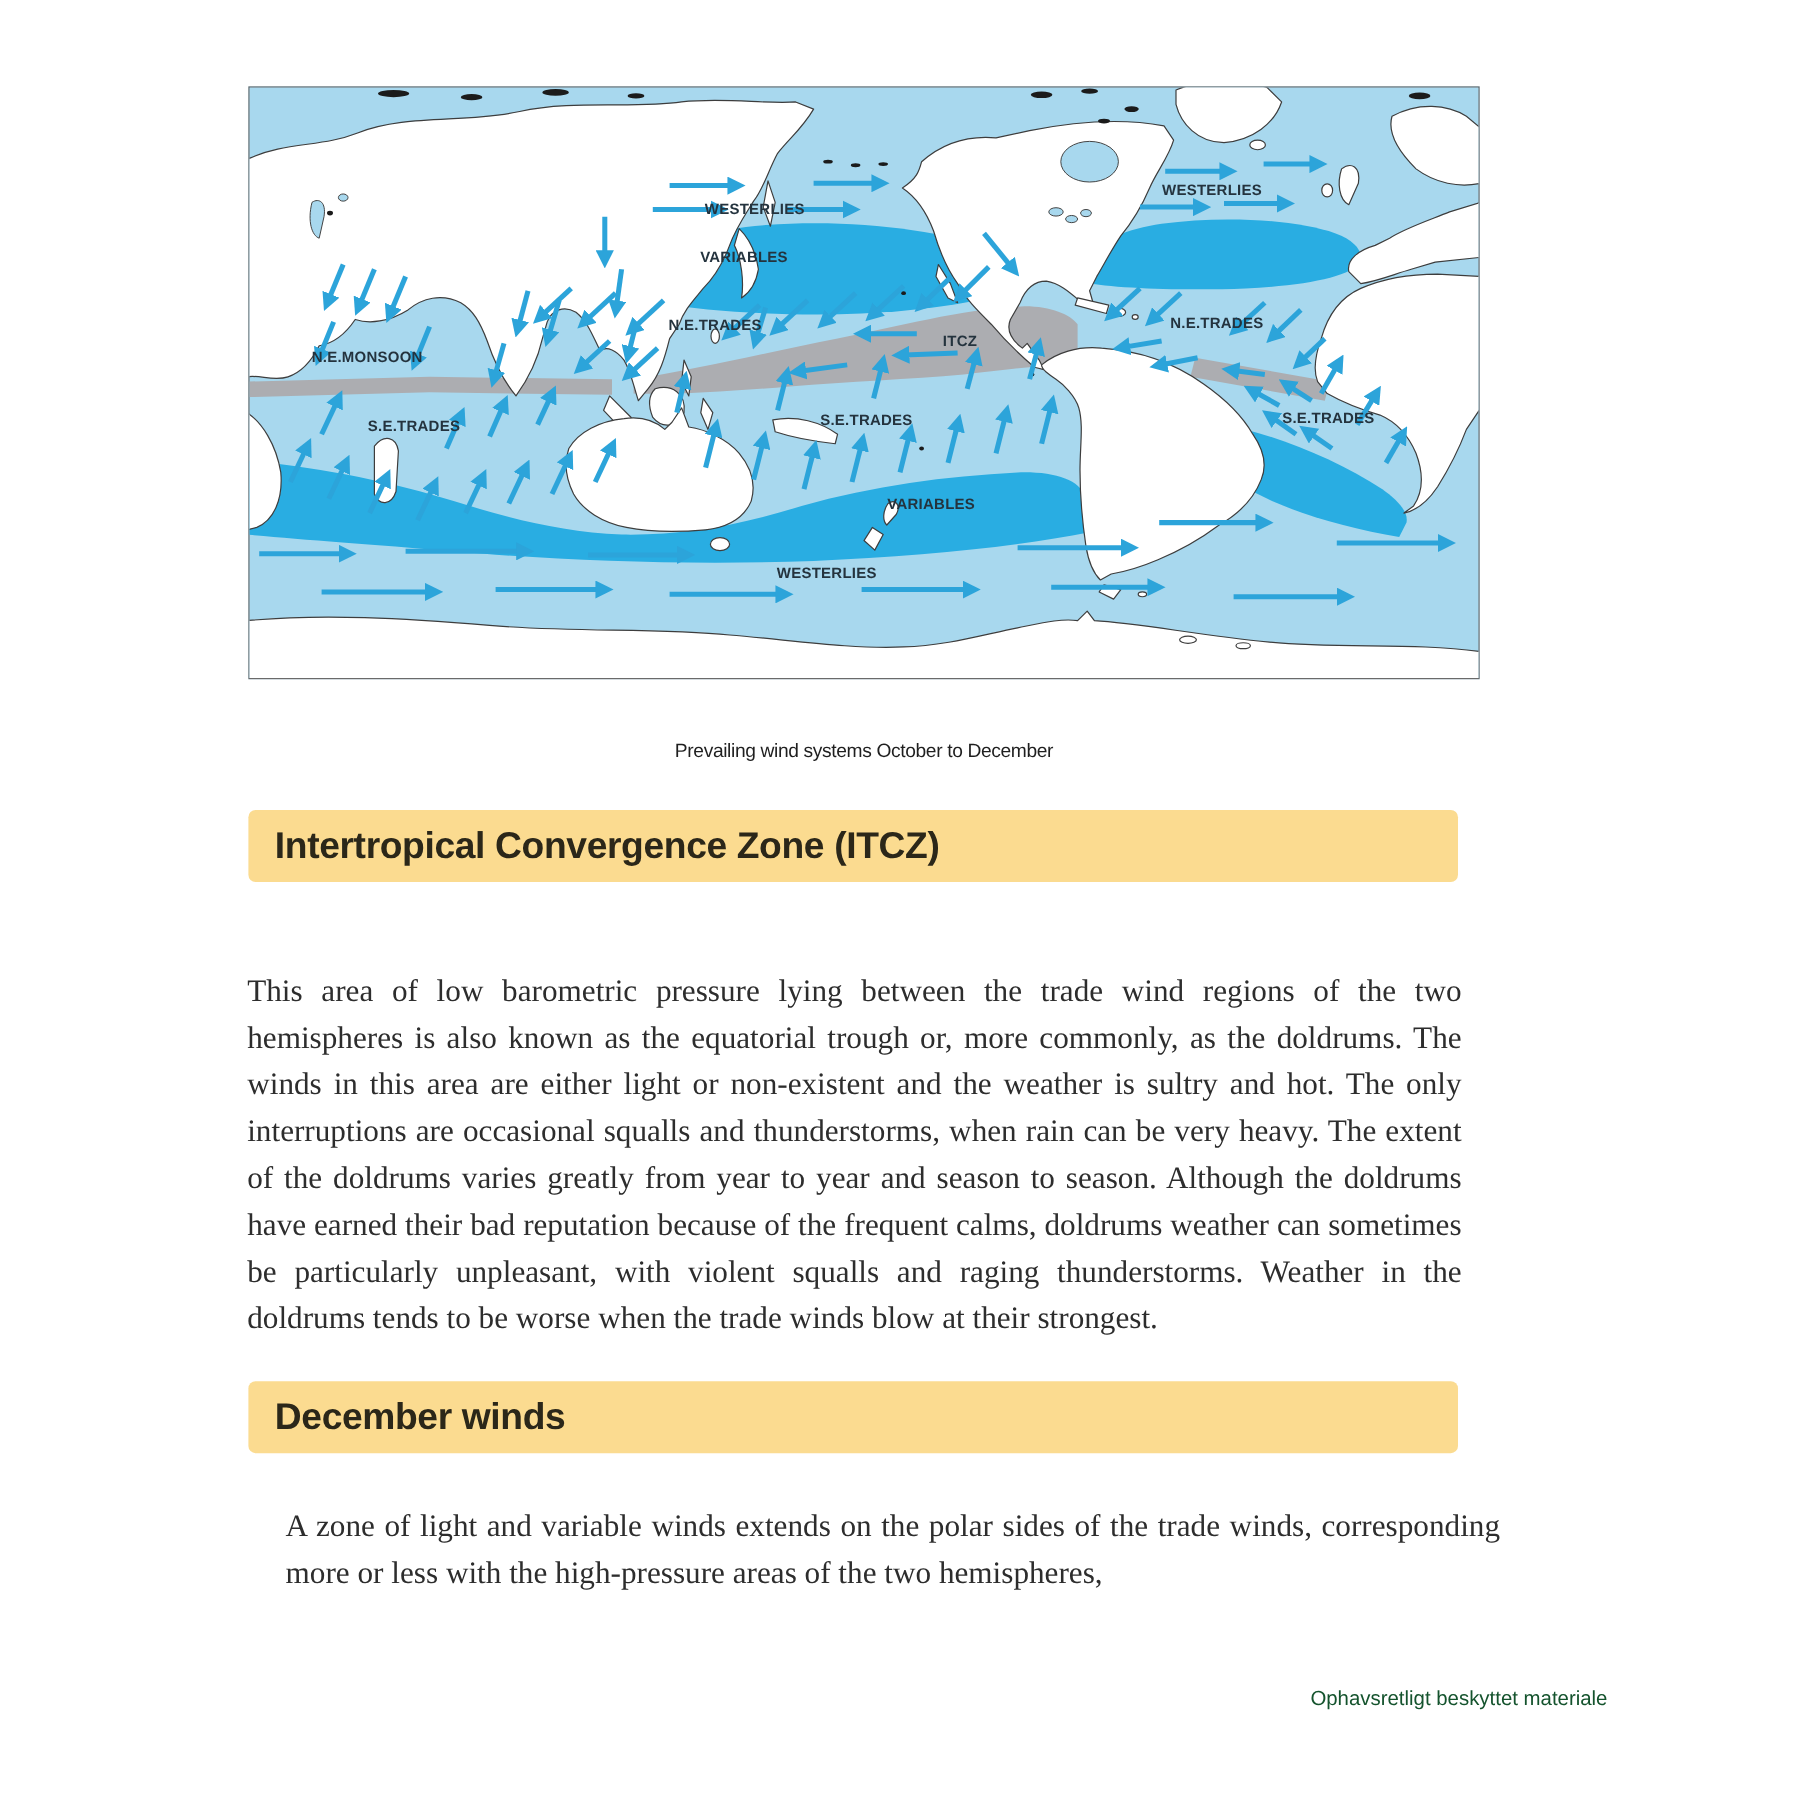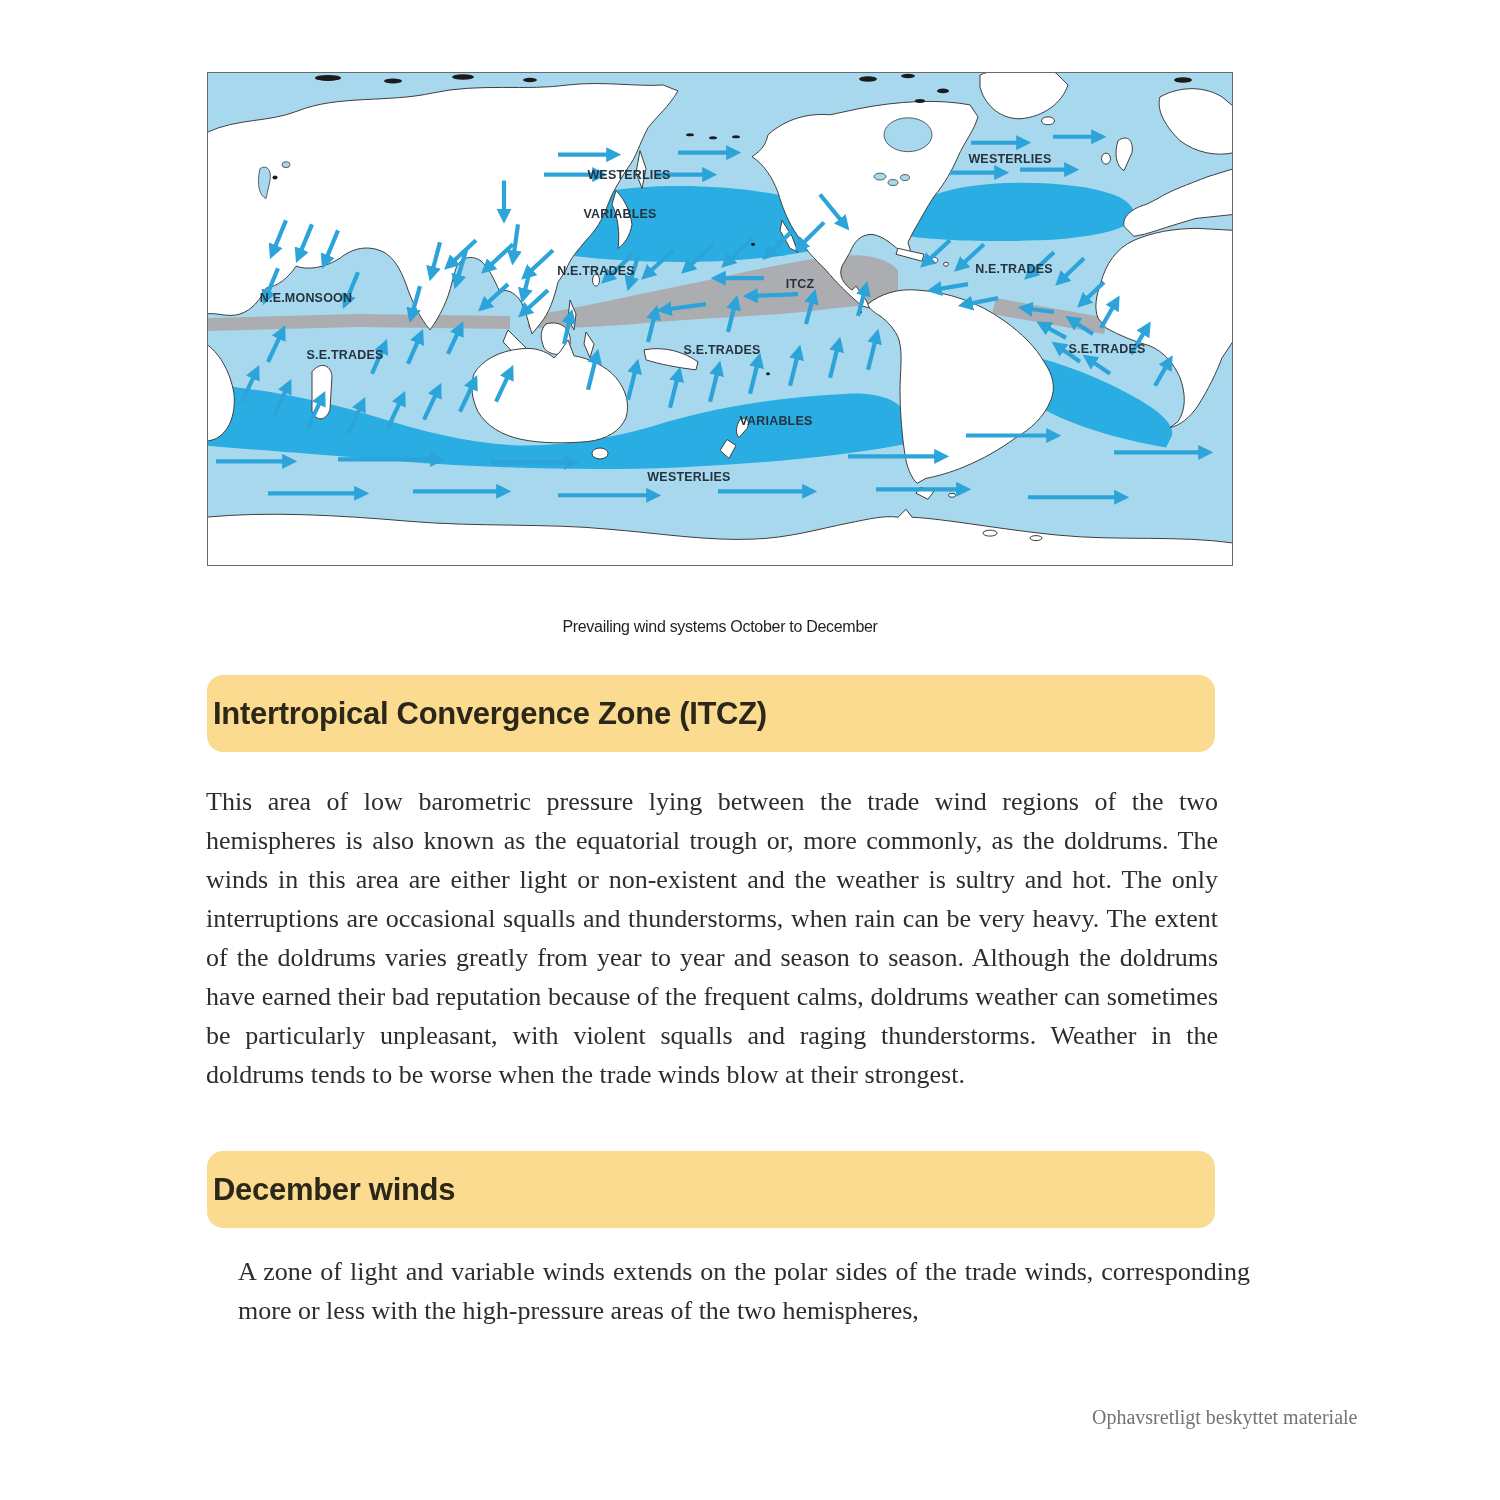--- a/index.html
+++ b/index.html
@@ -15,39 +15,39 @@
   .map-label{
     font-family:"Liberation Sans",sans-serif;font-weight:bold;font-size:12.5px;
     fill:#24333E;text-anchor:middle;letter-spacing:0.2px;
   }
   .caption{
     position:absolute;left:207px;top:618px;width:1026px;text-align:center;
     font-family:"Liberation Sans",sans-serif;font-size:16px;color:#1F1F1F;
     letter-spacing:-0.3px;
   }
   .section-bar{
-    position:absolute;left:207px;width:1008px;height:77px;background:#FBDB90;
-    border-radius:16px;display:flex;align-items:center;box-sizing:border-box;
-    padding:0 6px;
+    position:absolute;left:207px;width:1008px;height:60px;background:#FBDB90;
+    border-radius:6px;display:flex;align-items:center;box-sizing:border-box;
+    padding:0 22px;
   }
   .section-bar h2{
     margin:0;font-family:"Liberation Sans",sans-serif;font-weight:bold;
     font-size:31px;color:#2B2719;letter-spacing:-0.3px;
   }
   #bar1{top:675px;}
   #bar2{top:1151px;}
   .body-text{
     position:absolute;left:206px;width:1012px;text-align:justify;
     font-size:26px;line-height:39px;color:#2D2D2D;margin:0;
   }
-  #para1{top:782px;}
+  #para1{top:806px;}
   #para2{top:1252px;margin-left:32px;}
   .watermark{
     position:absolute;left:1092px;top:1406px;
-    font-family:Liberation Serif, serif;font-size:20px;color:#737373;
+    font-family:Liberation Sans, sans-serif;font-size:17px;color:#14532d;
   }
 </style>
 </head>
 <body>
 
 <div class="figure">
   <svg viewBox="0 0 1024 494" preserveAspectRatio="none">
     <defs>
       <marker id="ah" viewBox="0 0 10 10" refX="6.5" refY="5" markerWidth="3.6" markerHeight="3.6" orient="auto">
         <path d="M0,0 L10,5 L0,10 Z" fill="#2CA4DA"></path>

